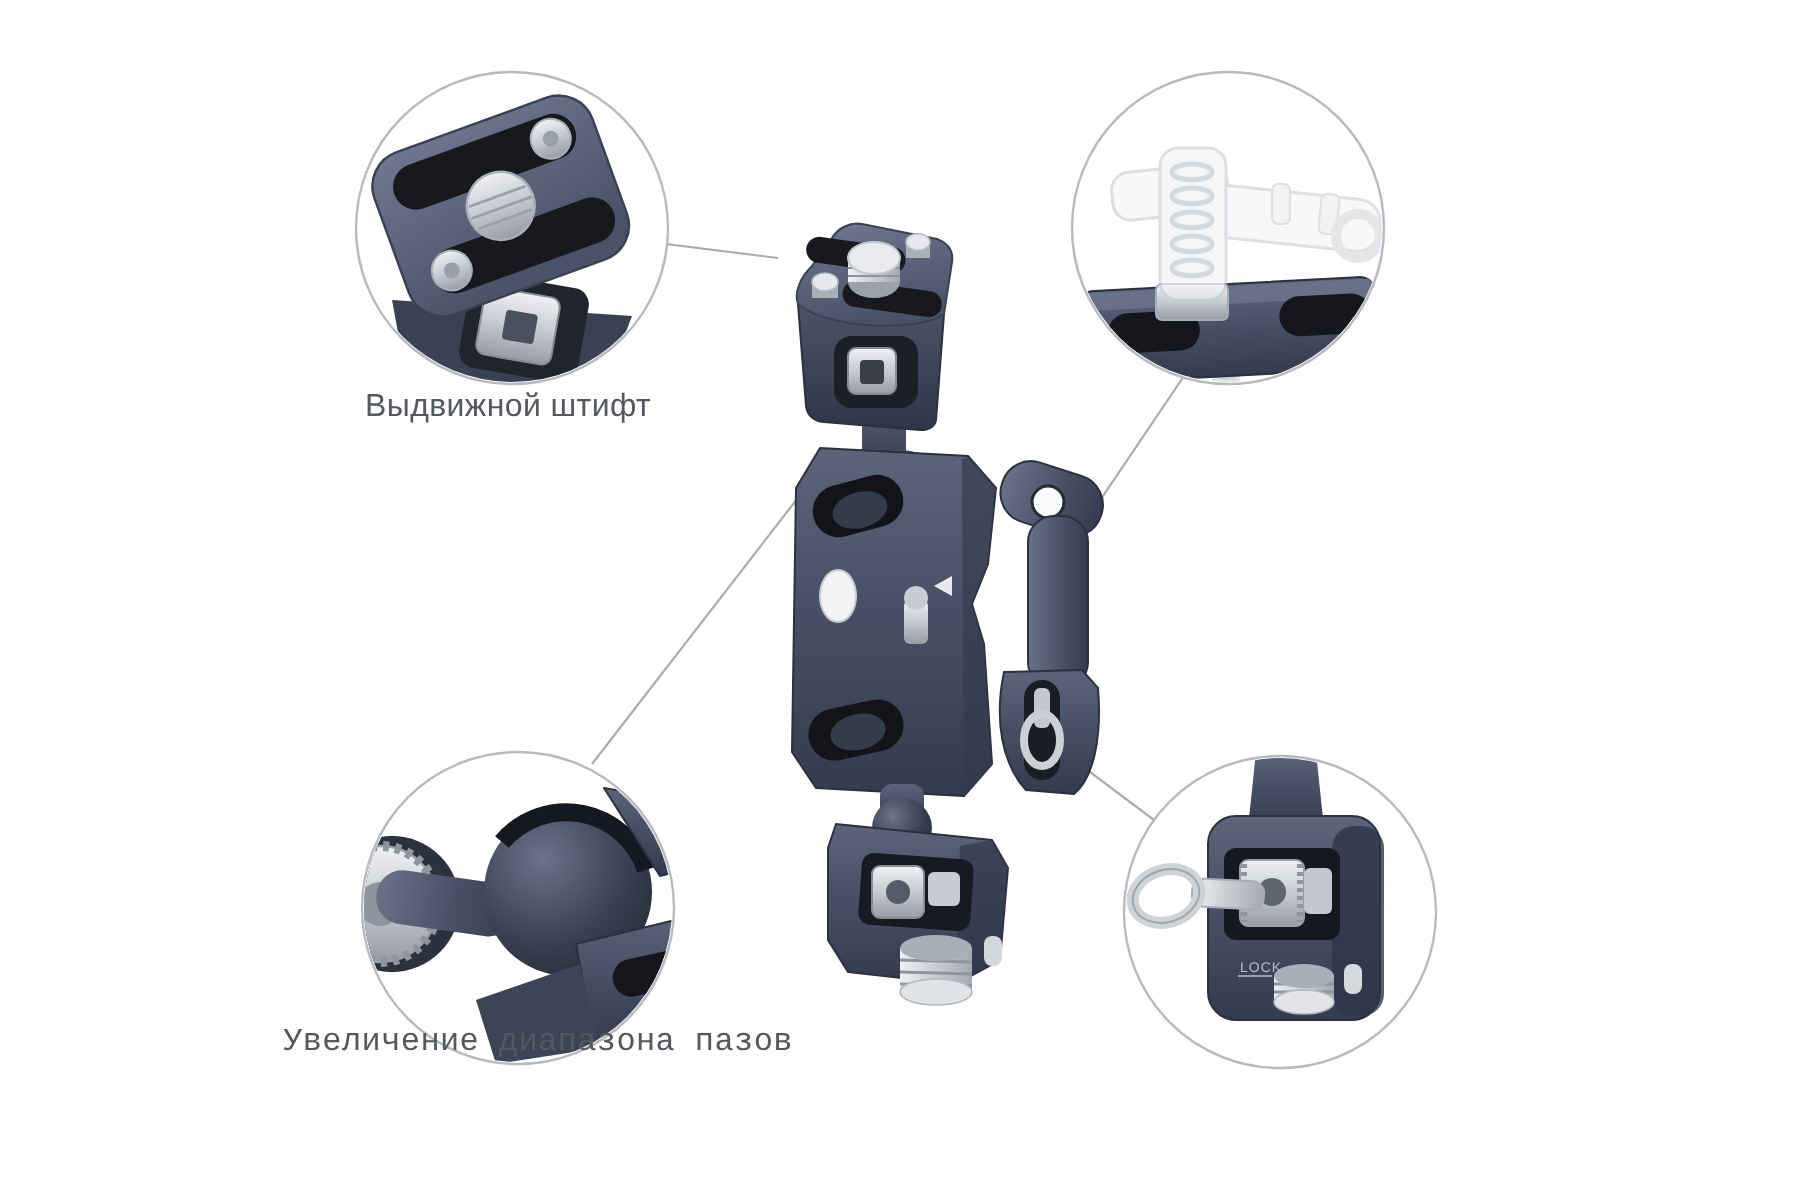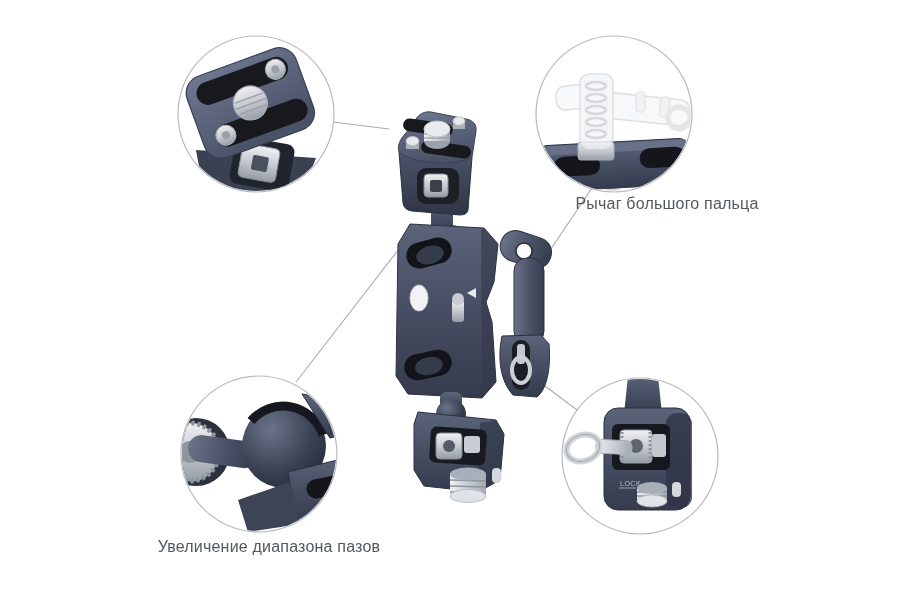--- a/index.html
+++ b/index.html
@@ -235,15 +235,15 @@
       <rect x="637" y="488" width="30" height="13" fill="url(#gSilverH)"></rect>
       <line x1="637" y1="492" x2="667" y2="492" stroke="#8f959e" stroke-width="1.4"></line>
       <line x1="637" y1="496" x2="667" y2="496" stroke="#8f959e" stroke-width="1.4"></line>
       <ellipse cx="652" cy="488" rx="15" ry="6" fill="#a9afb8"></ellipse>
       <ellipse cx="652" cy="501" rx="15" ry="6" fill="#e2e4e8" stroke="#b3b8bf" stroke-width="0.8"></ellipse>
       <rect x="672" y="482" width="9" height="15" rx="4" fill="#d6dade"></rect>
     </g>
   </g>
 </svg>
 
-  <div class="callout-label" style="left:667px;top:195px;">Рычаг большого пальца</div>
-  <div class="callout-label" style="left:269px;top:538px;">Увеличение диапазона пазов</div>
+  <div class="callout-label" style="left:254px;top:195px;">Выдвижной штифт</div>
+  <div class="callout-label" style="left:269px;top:512px;font-family:Liberation Mono, monospace;">Увеличение диапазона пазов</div>
 </div>
 
 </body></html>

